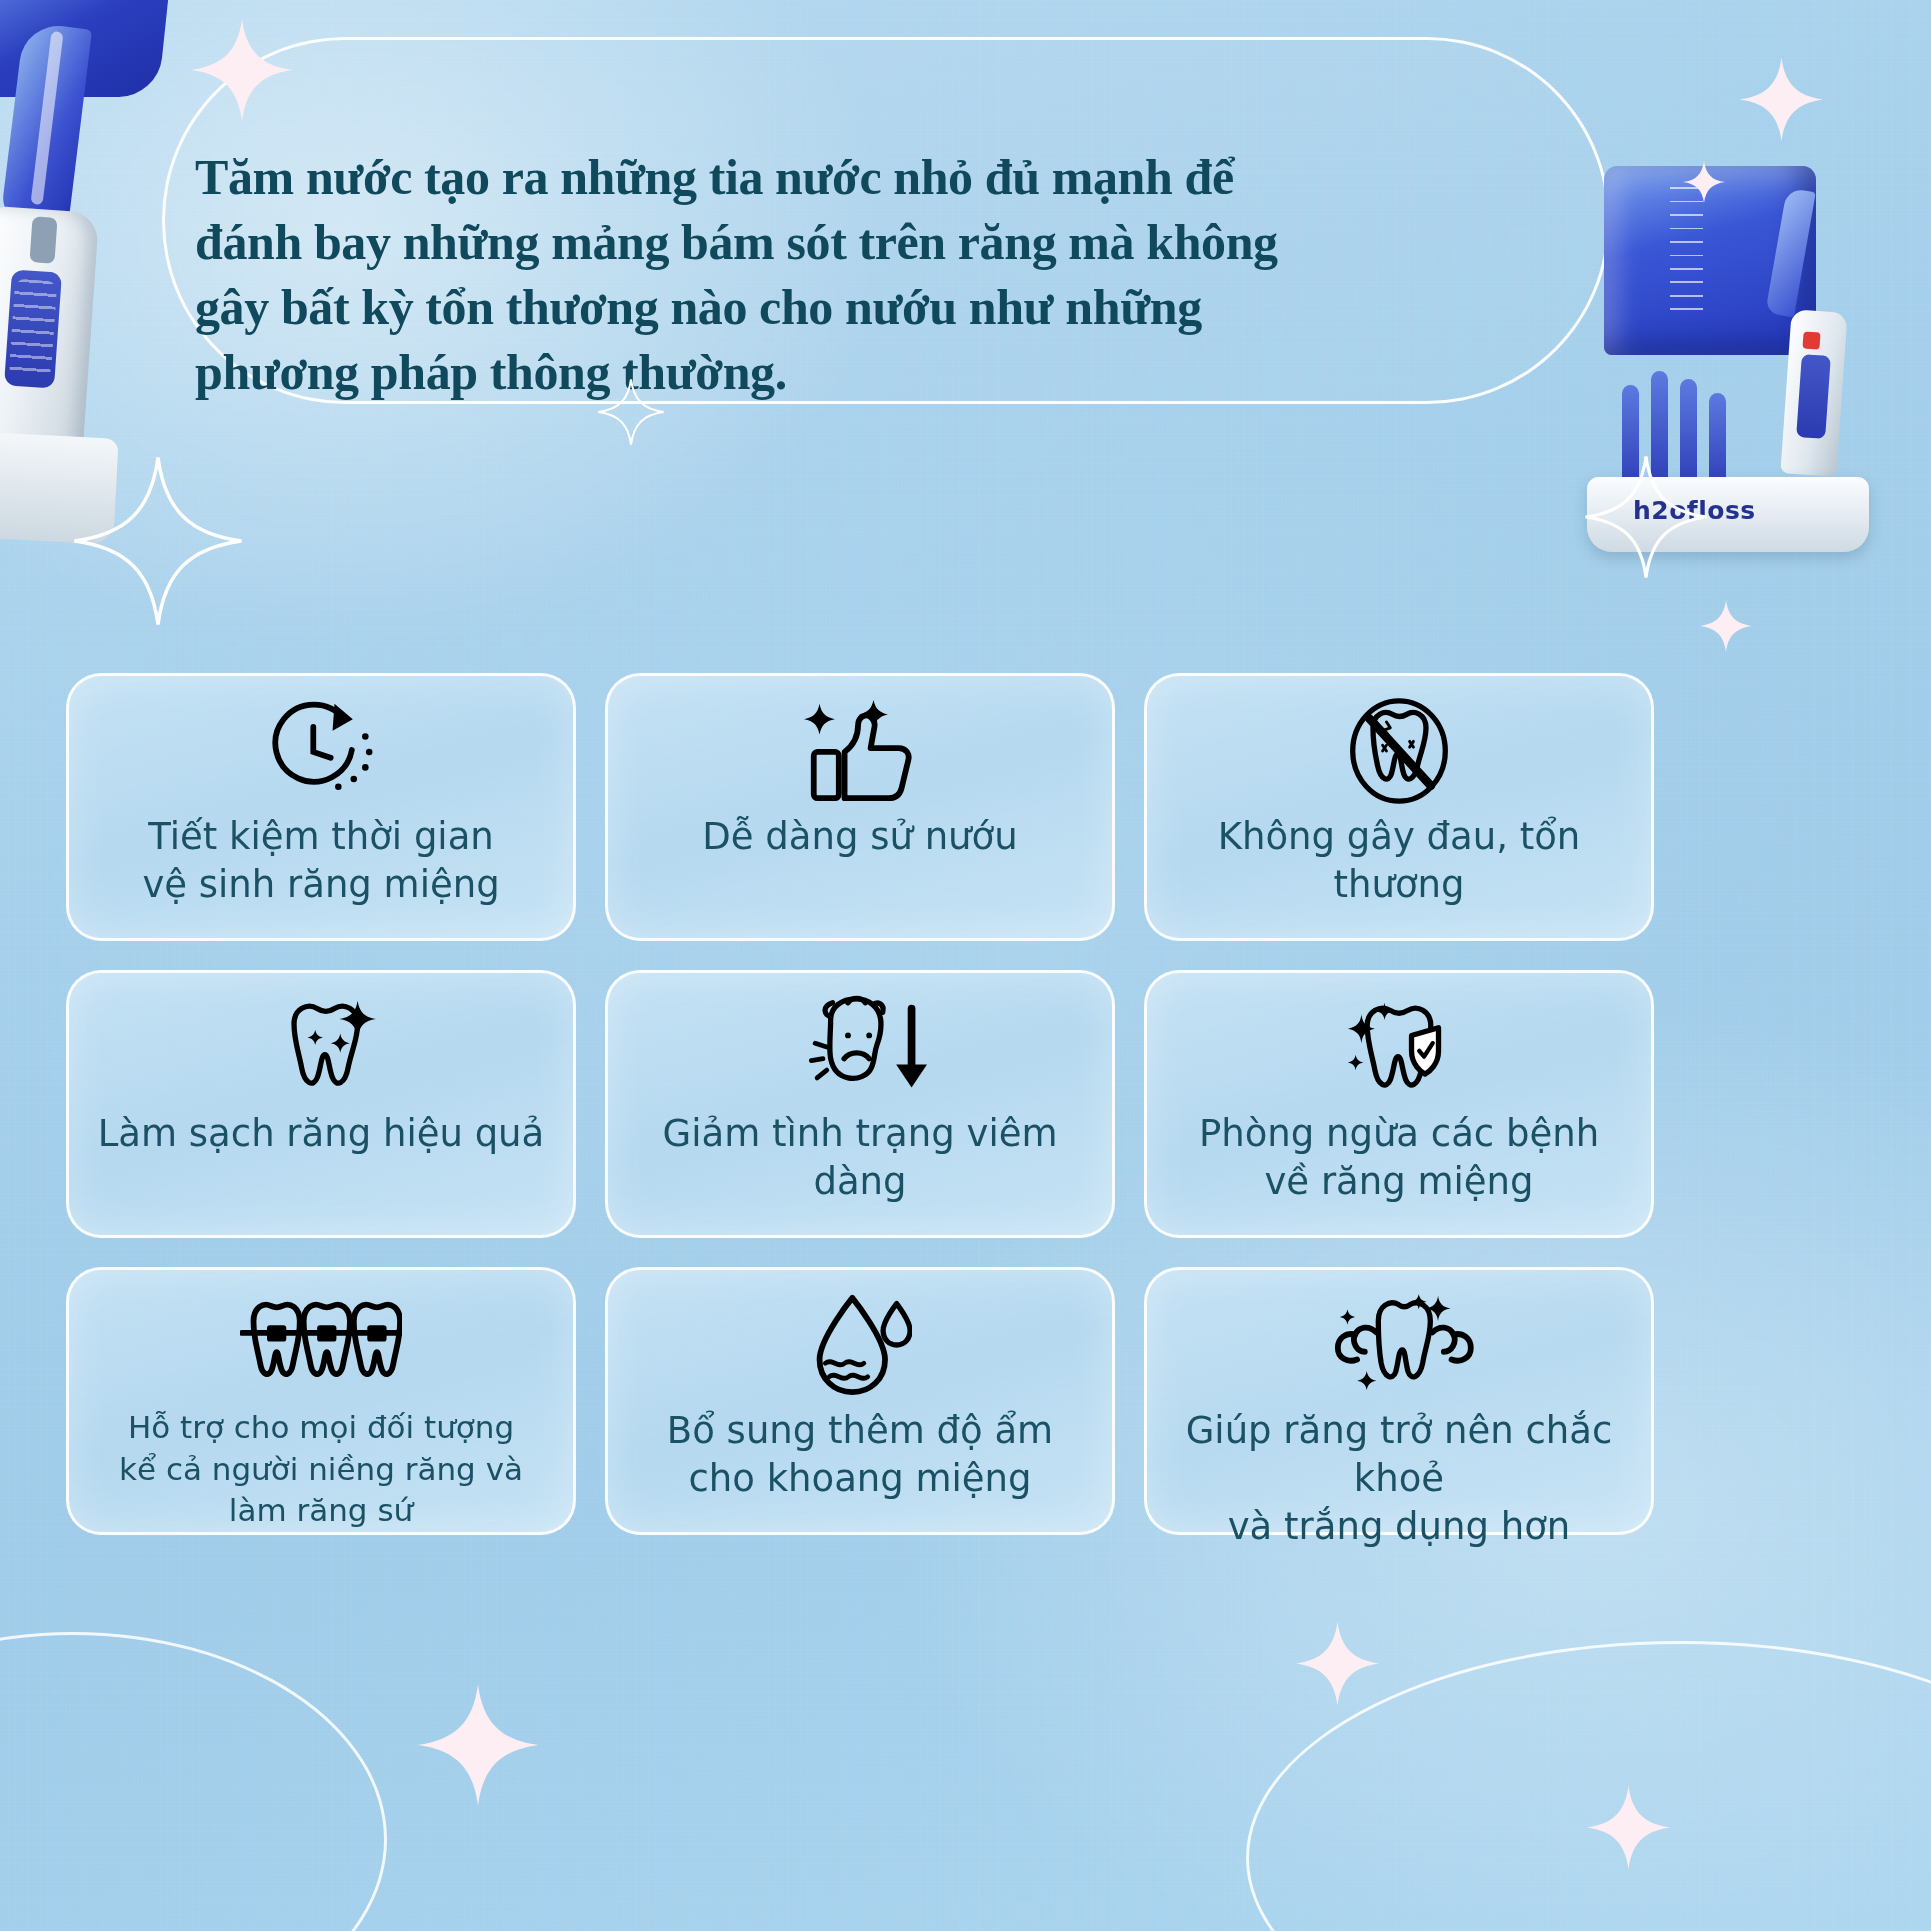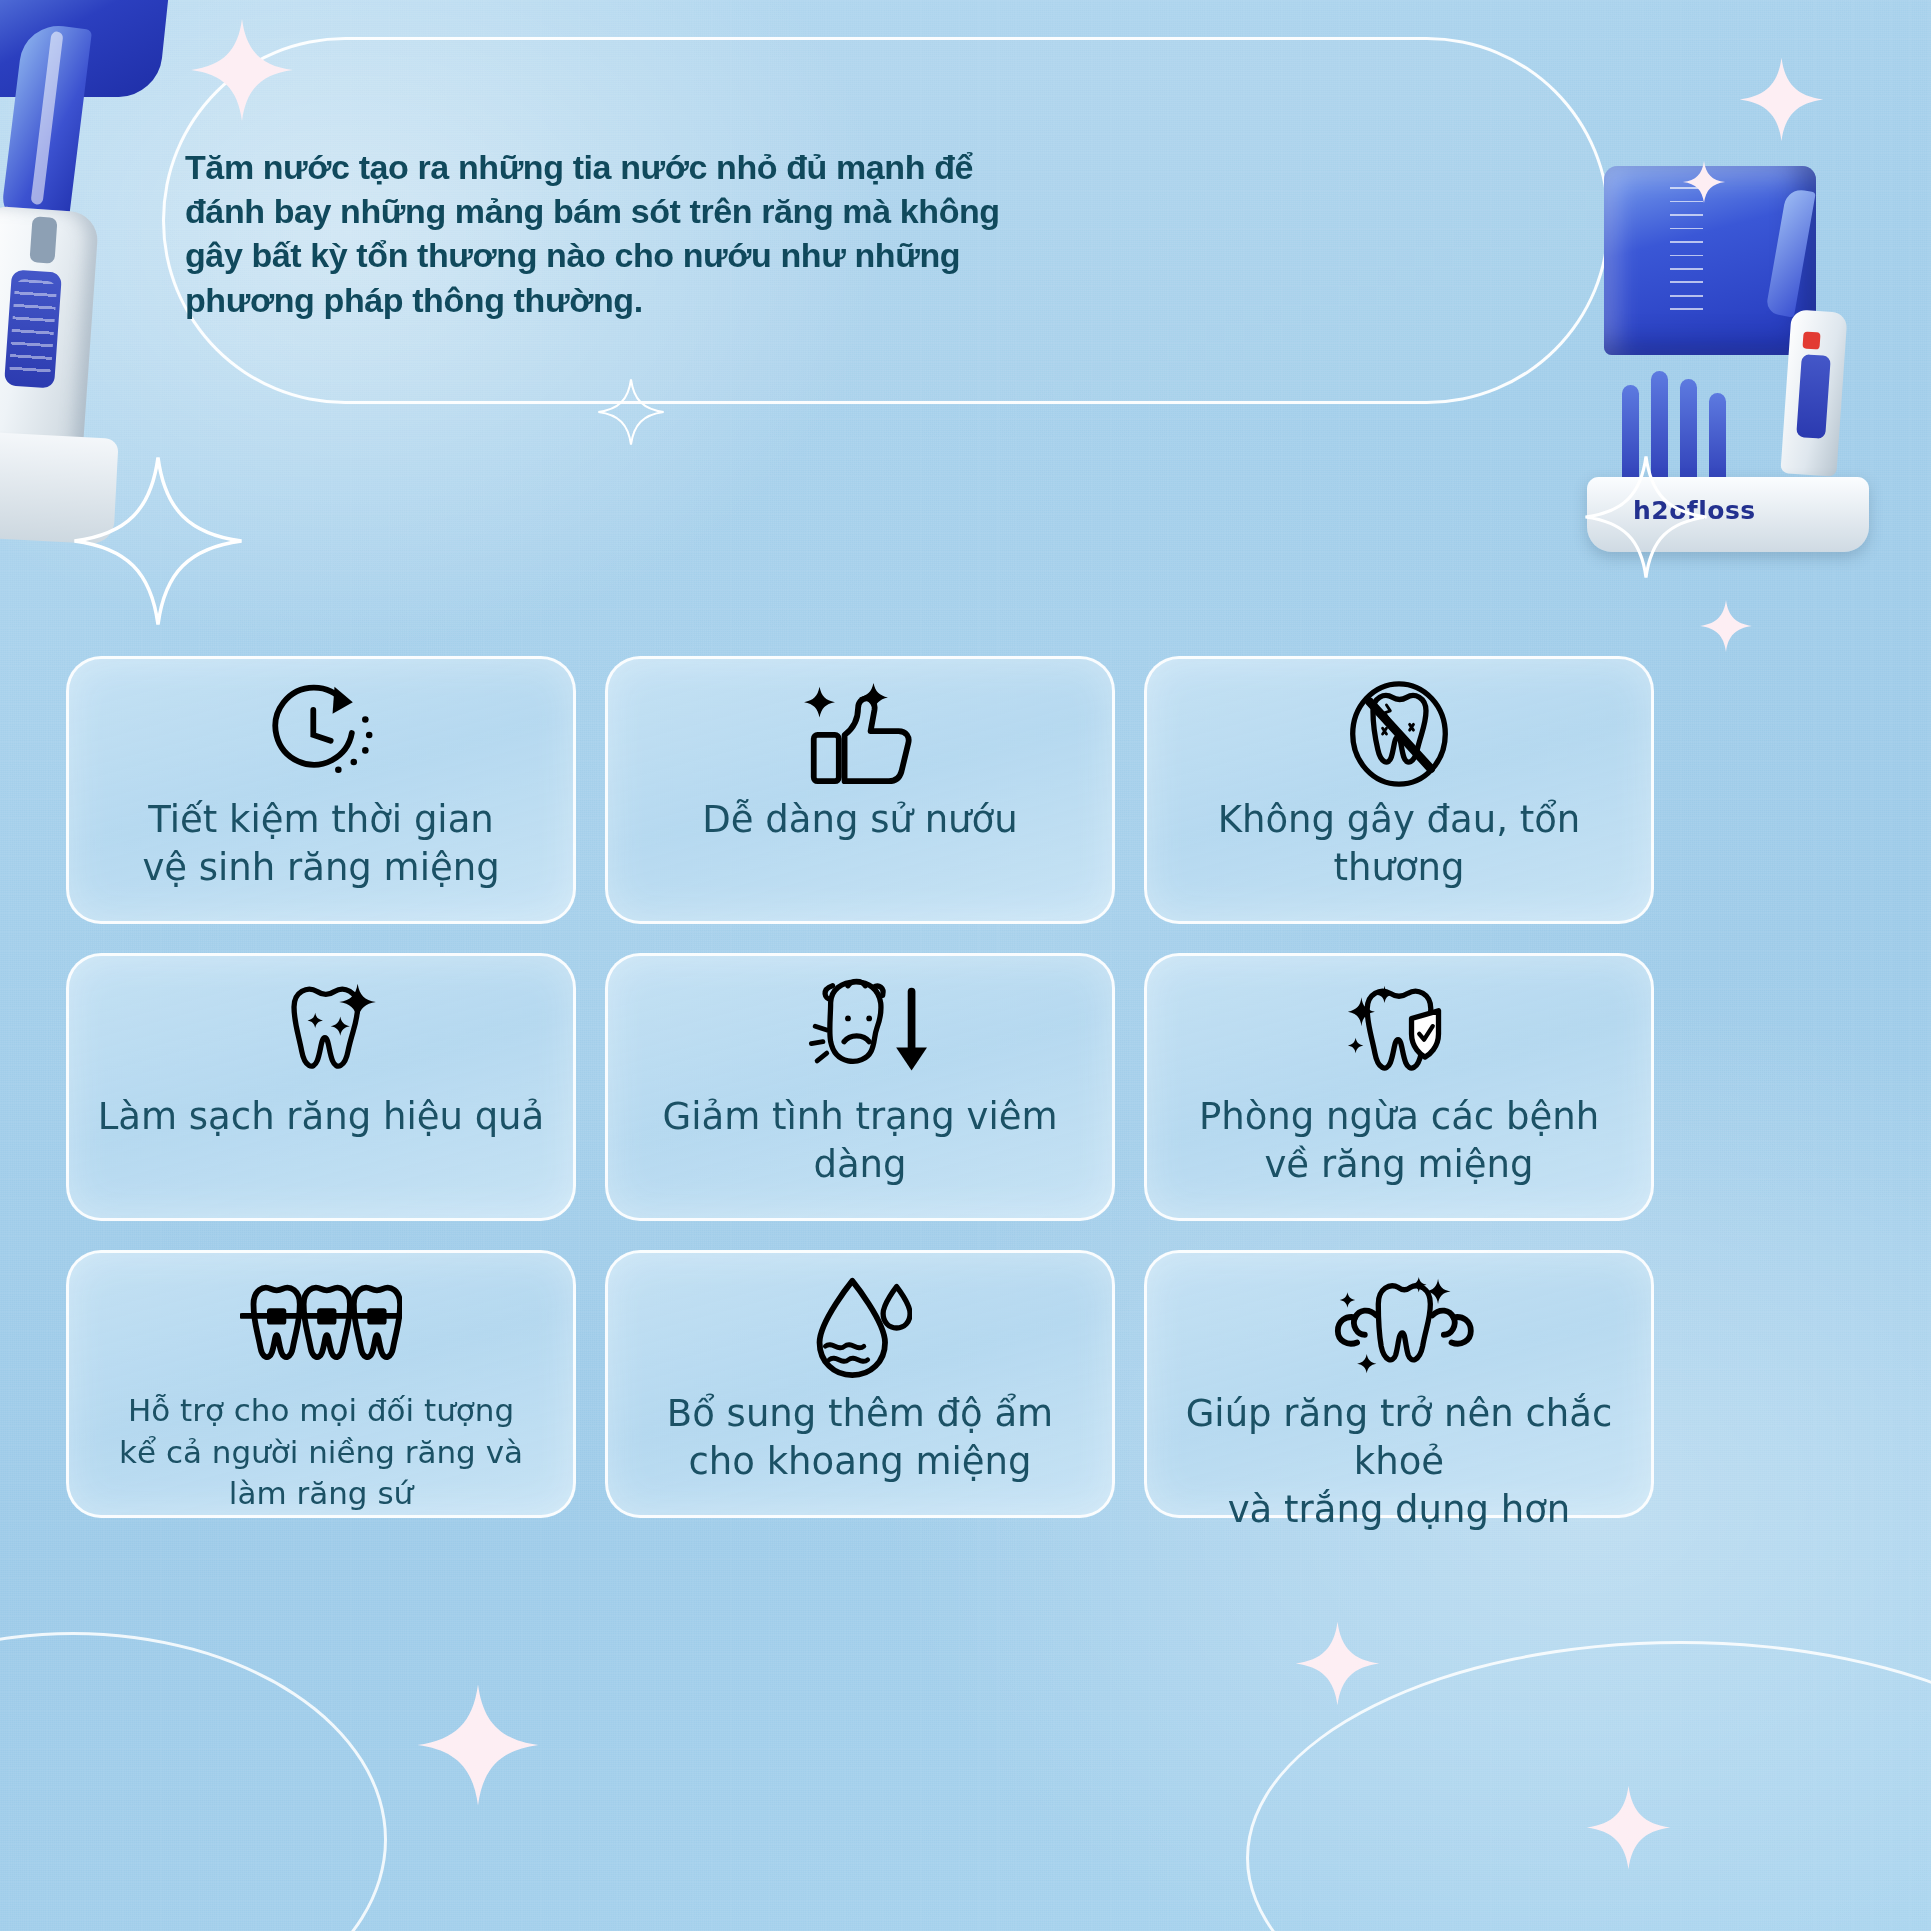--- a/index.html
+++ b/index.html
@@ -34,25 +34,25 @@
   .headline-banner {
     position: absolute;
     left: 162px; top: 37px;
     width: 1448px; height: 367px;
     border: 3.9px solid rgba(255,255,255,0.95);
     border-radius: 183px;
     background: rgba(255,255,255,0.045);
   }
   .headline-text {
     position: absolute;
-    left: 185px; top: 145px;
+    left: 195px; top: 145px;
     width: 1352px;
-    font-family: Liberation Sans, sans-serif;
+    font-family: Liberation Serif, serif;
     font-weight: 700;
-    font-size: 34px;
+    font-size: 50px;
     line-height: 1.30;
     letter-spacing: -0.4px;
     color: #10495c;
     white-space: pre-line;
   }
 
   
   .product-left {
     position: absolute; left: -29px; top: -19.3px;
     width: 232px; height: 618px;
@@ -179,21 +179,21 @@
   .ellipse-dec {
     position: absolute;
     border: 3.9px solid rgba(255,255,255,0.85);
     border-radius: 50%;
     pointer-events: none;
   }
 
   
   #cards {
     position: absolute;
-    left: 66px; top: 656px;
+    left: 66px; top: 673px;
     width: 1800px;
     display: grid;
     grid-template-columns: repeat(3, 510px);
     grid-auto-rows: 268px;
     column-gap: 42px;
     row-gap: 71px;
     gap: 29px;
   }
   .card {
     position: relative;

